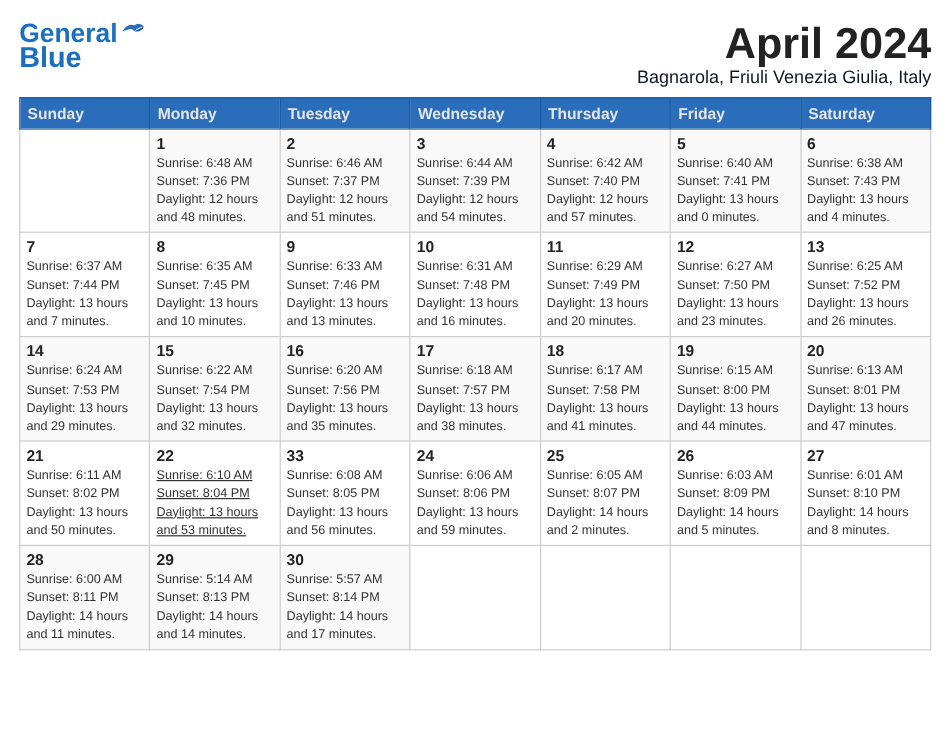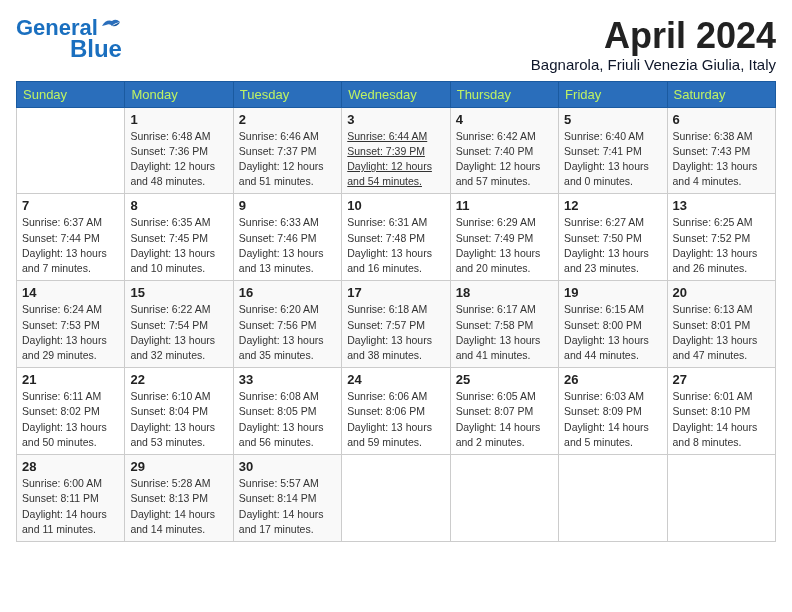--- a/index.html
+++ b/index.html
@@ -12,21 +12,21 @@
     }
     .header {
       display: flex;
       justify-content: space-between;
       align-items: flex-start;
       margin-bottom: 8px;
     }
     .logo {
       display: flex;
       flex-direction: column;
-      align-items: flex-end;
+      align-items: flex-start;
     }
     .logo-text {
       font-size: 22px;
       font-weight: bold;
       color: #333;
       line-height: 1.1;
     }
     .logo-text span { color: #1a6fbf; }
     .title-block { text-align: right; margin-left: 36px; }
     .month-title {
@@ -39,25 +39,25 @@
       font-size: 15px;
       color: #0f172a;
     }
     table {
       width: 100%;
       border-collapse: collapse;
       font-size: 11px;
     }
     thead tr th {
       background: #2a6ebb;
-      color: #bef264;
+      color: #e5e5e5;
       text-align: left;
       padding: 5px 6px;
       font-size: 13px;
-      font-weight: normal;
+      font-weight: bold;
       border: 1px solid #1a5aa0;
     }
     tbody tr td {
       border: 1px solid #ccc;
       vertical-align: top;
       padding: 4px 5px;
       width: 108px;
       min-height: 80px;
       background: #fff;
     }
@@ -124,21 +124,21 @@
         </td>
         <td>
           <span class="day-num">2</span>
           <div class="day-info" style="white-space: pre-line;">Sunrise: 6:46 AM
 Sunset: 7:37 PM
 Daylight: 12 hours
 and 51 minutes.</div>
         </td>
         <td>
           <span class="day-num">3</span>
-          <div class="day-info" style="white-space: pre-line; text-decoration: underline;">Sunrise: 6:44 AM
+          <div class="day-info" style="white-space: pre-line;">Sunrise: 6:44 AM
 Sunset: 7:39 PM
 Daylight: 12 hours
 and 54 minutes.</div>
         </td>
         <td>
           <span class="day-num">4</span>
           <div class="day-info" style="white-space: pre-line;">Sunrise: 6:42 AM
 Sunset: 7:40 PM
 Daylight: 12 hours
 and 57 minutes.</div>
@@ -263,21 +263,21 @@
       <tr>
         <td>
           <span class="day-num">21</span>
           <div class="day-info" style="white-space: pre-line;">Sunrise: 6:11 AM
 Sunset: 8:02 PM
 Daylight: 13 hours
 and 50 minutes.</div>
         </td>
         <td>
           <span class="day-num">22</span>
-          <div class="day-info" style="white-space: pre-line;">Sunrise: 6:10 AM
+          <div class="day-info" style="white-space: pre-line; text-decoration: underline;">Sunrise: 6:10 AM
 Sunset: 8:04 PM
 Daylight: 13 hours
 and 53 minutes.</div>
         </td>
         <td>
           <span class="day-num">33</span>
           <div class="day-info" style="white-space: pre-line;">Sunrise: 6:08 AM
 Sunset: 8:05 PM
 Daylight: 13 hours
 and 56 minutes.</div>
@@ -314,21 +314,21 @@
       <tr>
         <td>
           <span class="day-num">28</span>
           <div class="day-info" style="white-space: pre-line;">Sunrise: 6:00 AM
 Sunset: 8:11 PM
 Daylight: 14 hours
 and 11 minutes.</div>
         </td>
         <td>
           <span class="day-num">29</span>
-          <div class="day-info" style="white-space: pre-line;">Sunrise: 5:28 AM
+          <div class="day-info" style="white-space: pre-line;">Sunrise: 5:14 AM
 Sunset: 8:13 PM
 Daylight: 14 hours
 and 14 minutes.</div>
         </td>
         <td>
           <span class="day-num">30</span>
           <div class="day-info" style="white-space: pre-line;">Sunrise: 5:57 AM
 Sunset: 8:14 PM
 Daylight: 14 hours
 and 17 minutes.</div>

